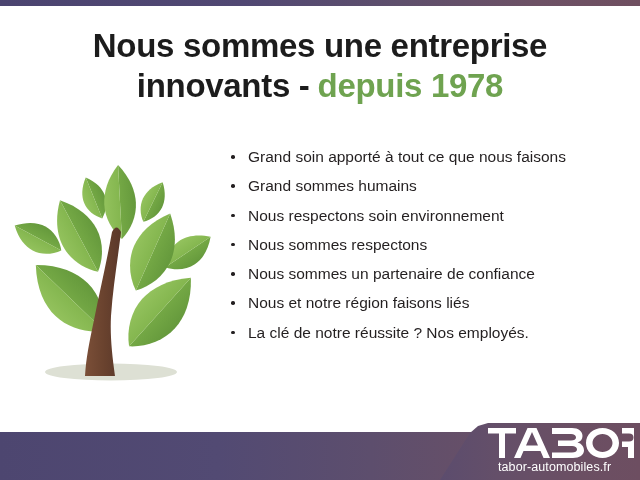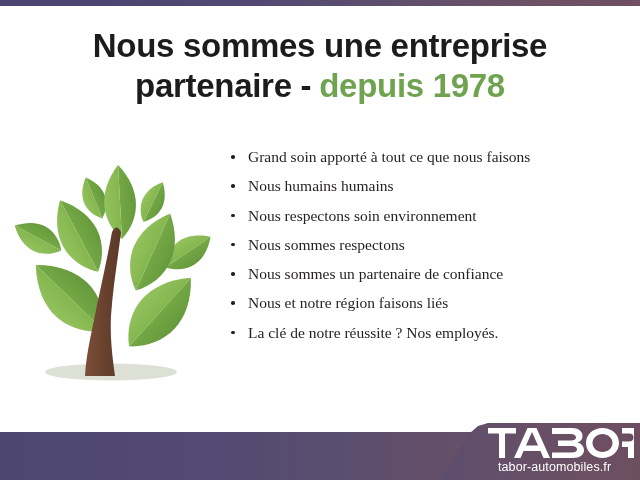--- a/index.html
+++ b/index.html
@@ -58,21 +58,21 @@
     width: 400px;
   }
   .bullet-row {
     position: relative;
     padding-left: 20px;
     margin-bottom: 11px;
     font-size: 15.5px;
     line-height: 1.18;
     color: #231f20;
     white-space: nowrap;
-    font-family: Liberation Serif, serif;
+    font-family: Liberation Sans, sans-serif;
   }
   .bullet-row:last-child { margin-bottom: 0; }
   .bullet-dot {
     position: absolute;
     left: 3px;
     top: 7px;
     width: 3.5px;
     height: 3.5px;
     background: #231f20;
     border-radius: 50%;
@@ -130,21 +130,21 @@
 </style>
 </head>
 <body>
 
 <div id="slide">
 
   <div class="top-bar"></div>
 
   <div class="headline">
     <span class="line">Nous sommes une entreprise</span>
-    <span class="line"><span>partenaire -</span><span class="gap"></span><span class="accent">depuis 1978</span></span>
+    <span class="line"><span>innovants -</span><span class="gap"></span><span class="accent">depuis 1978</span></span>
   </div>
 
   <div class="tree-wrap">
     <svg width="210" height="252" viewBox="0 0 210 252" xmlns="http://www.w3.org/2000/svg">
       <defs>
         <linearGradient id="lfL" x1="0" y1="0" x2="1" y2="0">
           <stop offset="0%" stop-color="#93c25d"></stop>
           <stop offset="100%" stop-color="#84b64f"></stop>
         </linearGradient>
         <linearGradient id="lfR" x1="0" y1="0" x2="1" y2="0">
@@ -196,21 +196,21 @@
     </svg>
   </div>
 
   <div class="bullets">
     <div class="bullet-row">
       <span class="bullet-dot"></span>
       <span>Grand soin apporté à tout ce que nous faisons</span>
     </div>
     <div class="bullet-row">
       <span class="bullet-dot"></span>
-      <span>Nous humains humains</span>
+      <span>Grand sommes humains</span>
     </div>
     <div class="bullet-row">
       <span class="bullet-dot"></span>
       <span>Nous respectons soin environnement</span>
     </div>
     <div class="bullet-row">
       <span class="bullet-dot"></span>
       <span>Nous sommes respectons</span>
     </div>
     <div class="bullet-row">

